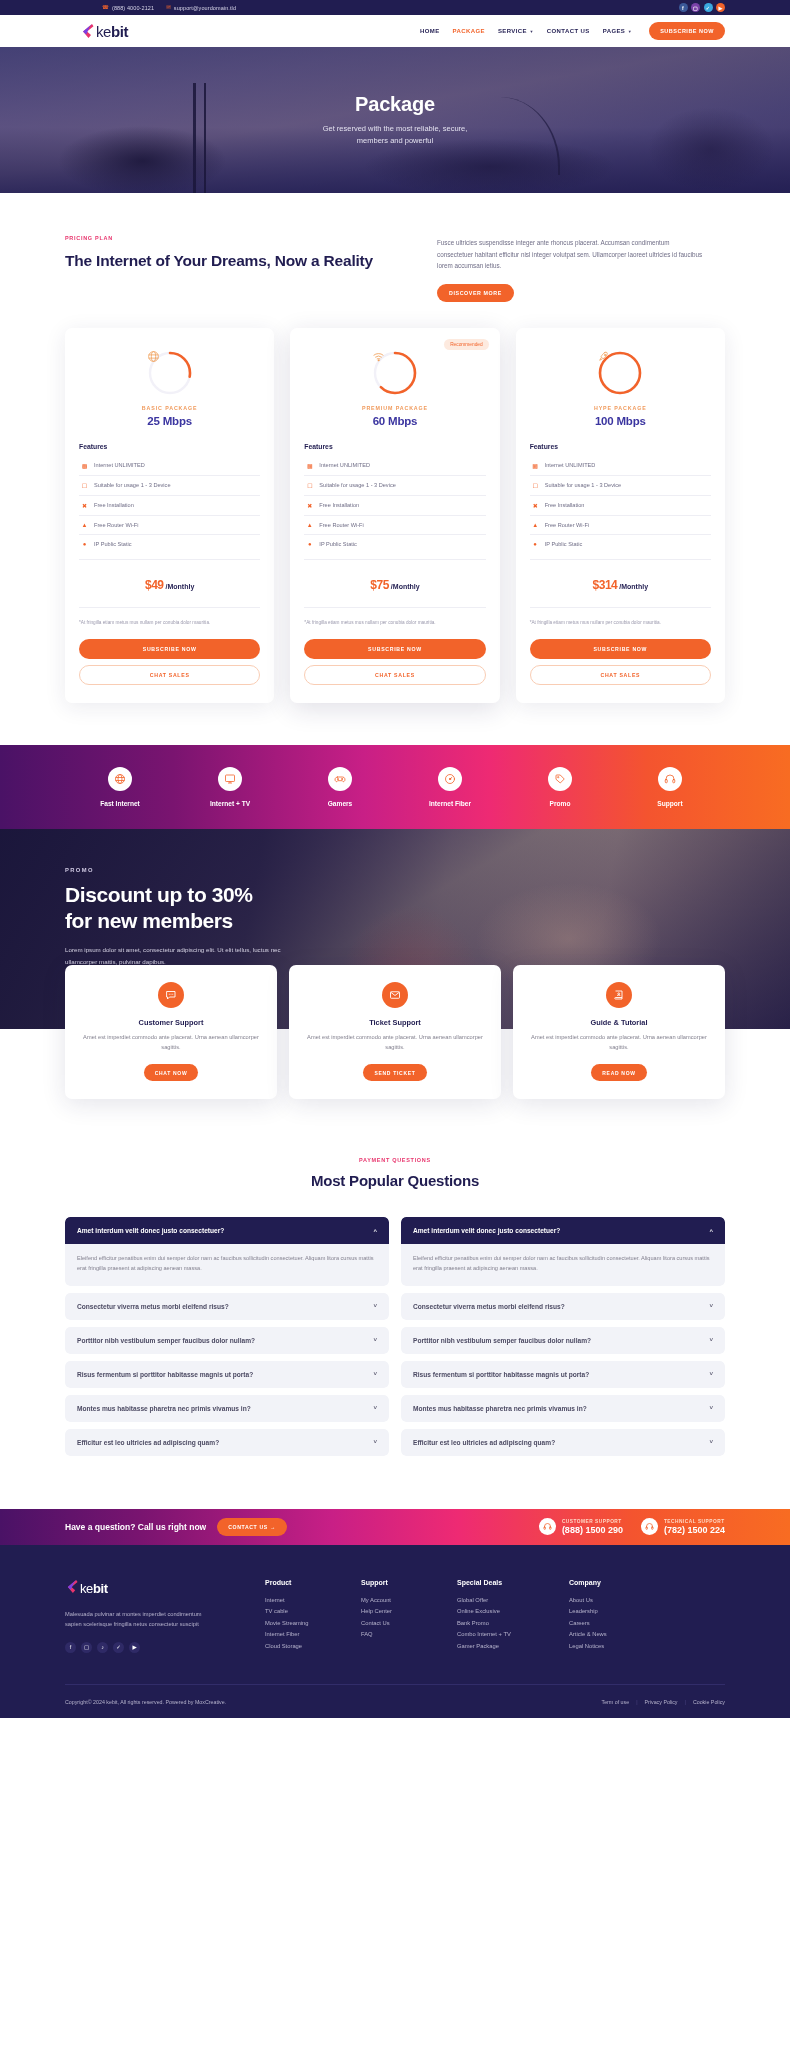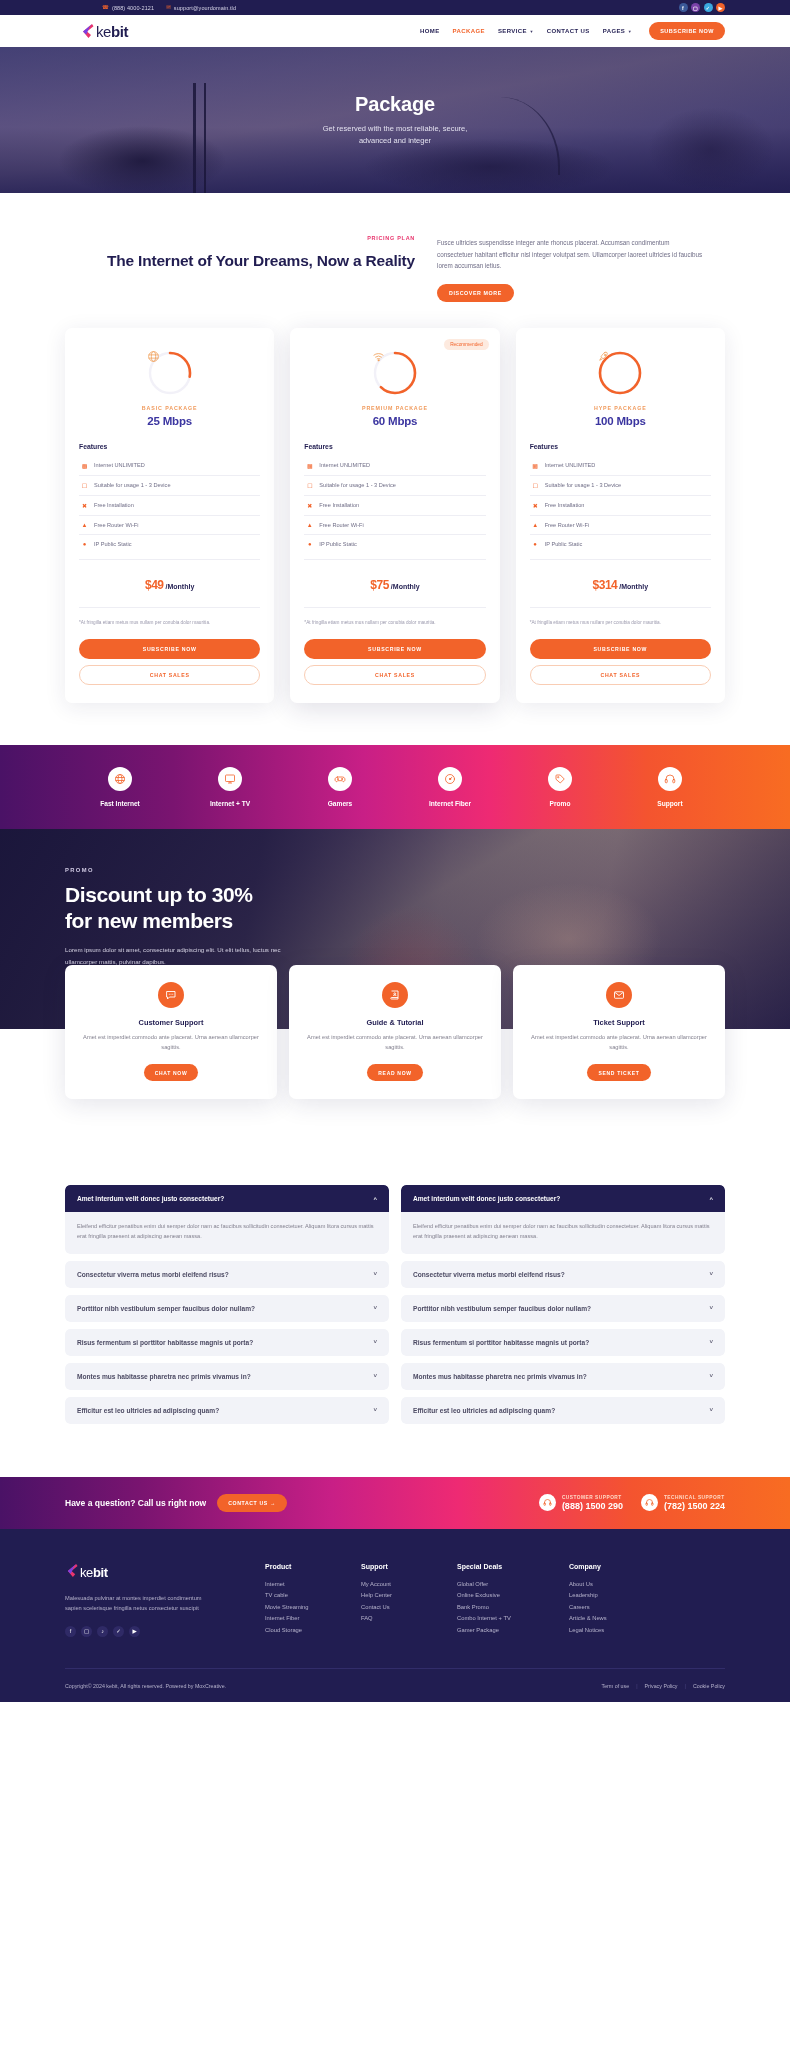--- a/index.html
+++ b/index.html
@@ -88,21 +88,21 @@
     position:absolute; right:230px; bottom:18px; width:60px; height:78px;
     border-right:2px solid rgba(30,25,62,.7);
     border-top-right-radius:60px 70px;
   }
   .hero-title { font-size:20px; font-weight:bold; color:#fff; letter-spacing:-.2px; position:relative; z-index:2;}
   .hero-sub { font-size:7.5px; color:#e3e1ef; text-align:center; line-height:1.6; margin-top:7px; position:relative; z-index:2;}
 
   
   .pricing-sec { padding:42px 0 0; }
   .pi-grid { display:flex; gap:22px; align-items:flex-start; }
-  .pi-left { width:350px;text-align:right; }
+  .pi-left { width:350px; }
   .eyebrow { font-size:5.5px; font-weight:bold; letter-spacing:.7px; color:#e8356d; text-transform:uppercase; }
   .sec-h2 { font-size:15.5px; font-weight:bold; color:#211d51; line-height:1.33; margin-top:10px; letter-spacing:-.2px;}
   .pi-right { width:270px; padding-top:2px; }
   .pi-p { font-size:6.3px; line-height:1.85; color:#6f6d86; }
   .btn-disc {
     display:inline-block; margin-top:12px;
     background:#f2632a; color:#fff; font-size:5.3px; font-weight:bold;
     letter-spacing:.6px; text-transform:uppercase;
     padding:6px 12px; border-radius:20px; border:none; cursor:pointer;
   }
@@ -226,21 +226,21 @@
   .acc.closed .acc-q { background:#f2f3f8; color:#4c4a63; border-radius:5px; }
   .chev { font-size:6px; opacity:.9; }
   .acc-a {
     background:#f2f3f8; padding:9px 12px 12px;
     font-size:5.6px; line-height:1.85; color:#83818f;
     border-radius:0 0 5px 5px;
   }
 
   
   .ctabar {
-    height:52px;
+    height:36px;
     background:linear-gradient(90deg,#4a1266 0%,#7a1470 18%,#c81f86 42%,#ee2a73 58%,#f4542f 80%,#f86c22 100%);
     display:flex; align-items:center;
   }
   .cta-in { display:flex; align-items:center; width:660px; margin:0 auto; }
   .cta-t { font-size:8.5px; font-weight:bold; color:#fff; }
   .btn-contact {
     margin-left:11px; background:#f2632a; color:#fff;
     font-size:5.2px; font-weight:bold; letter-spacing:.6px; text-transform:uppercase;
     padding:6px 11px; border-radius:20px; border:none; cursor:pointer;
   }
@@ -330,21 +330,21 @@
         </a>
       <button class="btn-sub">SUBSCRIBE NOW</button>
     </div>
   </div>
 
   <div class="hero">
     <div class="tower"></div>
     <div class="dish"></div>
     <div class="hero-title">Package</div>
     <div class="hero-sub">
-      <span>Get reserved with the most reliable, secure,</span><br><span>advanced and integer</span>
+      <span>Get reserved with the most reliable, secure,</span><br><span>members and powerful</span>
     </div>
   </div>
 
   <div class="pricing-sec">
     <div class="container">
       <div class="pi-grid">
         <div class="pi-left">
           <div class="eyebrow">PRICING PLAN</div>
           <div class="sec-h2">The Internet of Your Dreams, Now a Reality</div>
         </div>
@@ -591,46 +591,50 @@
                 <line x1="15.5" y1="10.5" x2="15.6" y2="10.5"></line>
               </svg>
           </div>
           <div class="sup-t">Customer Support</div>
           <div class="sup-p">Amet est imperdiet commodo ante placerat. Urna aenean ullamcorper sagittis.</div>
           <button class="btn-sup">CHAT NOW</button>
         </div>
         <div class="sup">
           <div class="sup-ic">
             <svg width="12" height="12" viewBox="0 0 24 24" fill="none" stroke="#fff" stroke-width="1.8" stroke-linejoin="round">
+                <rect x="3" y="5.5" width="18" height="13" rx="1.5"></rect>
+                <path d="M3.5 6.5 12 13l8.5-6.5"></path>
+              </svg>
+          </div>
+          <div class="sup-t">Ticket Support</div>
+          <div class="sup-p">Amet est imperdiet commodo ante placerat. Urna aenean ullamcorper sagittis.</div>
+          <button class="btn-sup">SEND TICKET</button>
+        </div>
+        <div class="sup">
+          <div class="sup-ic">
+            <svg width="12" height="12" viewBox="0 0 24 24" fill="none" stroke="#fff" stroke-width="1.8" stroke-linejoin="round">
                 <path d="M5 4h13v16H5a1.5 1.5 0 0 1 0-3h13"></path>
                 <circle cx="11.5" cy="9.5" r="1.8"></circle>
                 <path d="M8.6 14c.5-1.5 1.6-2.2 2.9-2.2s2.4.7 2.9 2.2"></path>
               </svg>
           </div>
           <div class="sup-t">Guide &amp; Tutorial</div>
           <div class="sup-p">Amet est imperdiet commodo ante placerat. Urna aenean ullamcorper sagittis.</div>
           <button class="btn-sup">READ NOW</button>
         </div>
-        <div class="sup">
-          <div class="sup-ic">
-            <svg width="12" height="12" viewBox="0 0 24 24" fill="none" stroke="#fff" stroke-width="1.8" stroke-linejoin="round">
-                <rect x="3" y="5.5" width="18" height="13" rx="1.5"></rect>
-                <path d="M3.5 6.5 12 13l8.5-6.5"></path>
-              </svg>
-          </div>
-          <div class="sup-t">Ticket Support</div>
-          <div class="sup-p">Amet est imperdiet commodo ante placerat. Urna aenean ullamcorper sagittis.</div>
-          <button class="btn-sup">SEND TICKET</button>
-        </div>
       </div>
     </div>
   </div>
 
   <div class="faq-sec">
     <div class="container">
+      <div class="faq-head">
+        <span class="eyebrow">PAYMENT QUESTIONS</span>
+        <div class="faq-h2">Most Popular Questions</div>
+      </div>
       <div class="faq-cols">
 
         <div class="faq-col">
           <div class="acc open">
             <div class="acc-q">
                 <span>Amet interdum velit donec justo consectetuer?</span>
                 <span class="chev">^</span>
               </div>
             <div class="acc-a">Eleifend efficitur penatibus enim dui semper dolor nam ac faucibus sollicitudin consectetuer. Aliquam litora cursus mattis erat fringilla praesent at adipiscing aenean massa.</div>
           </div>

